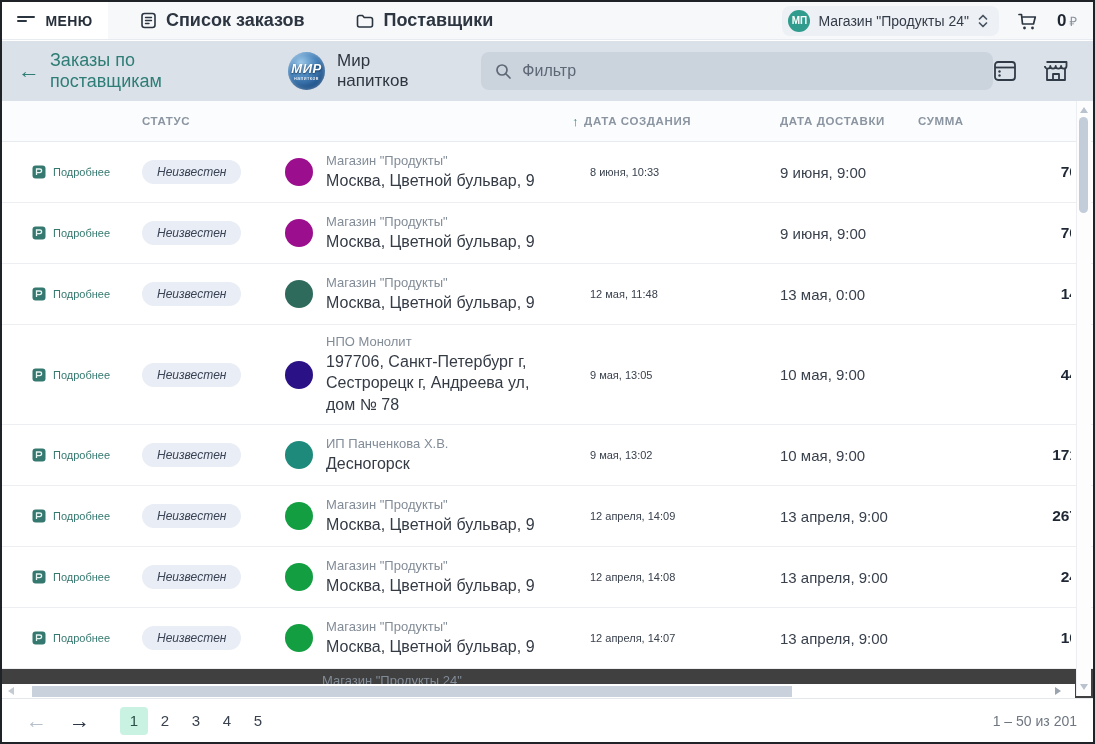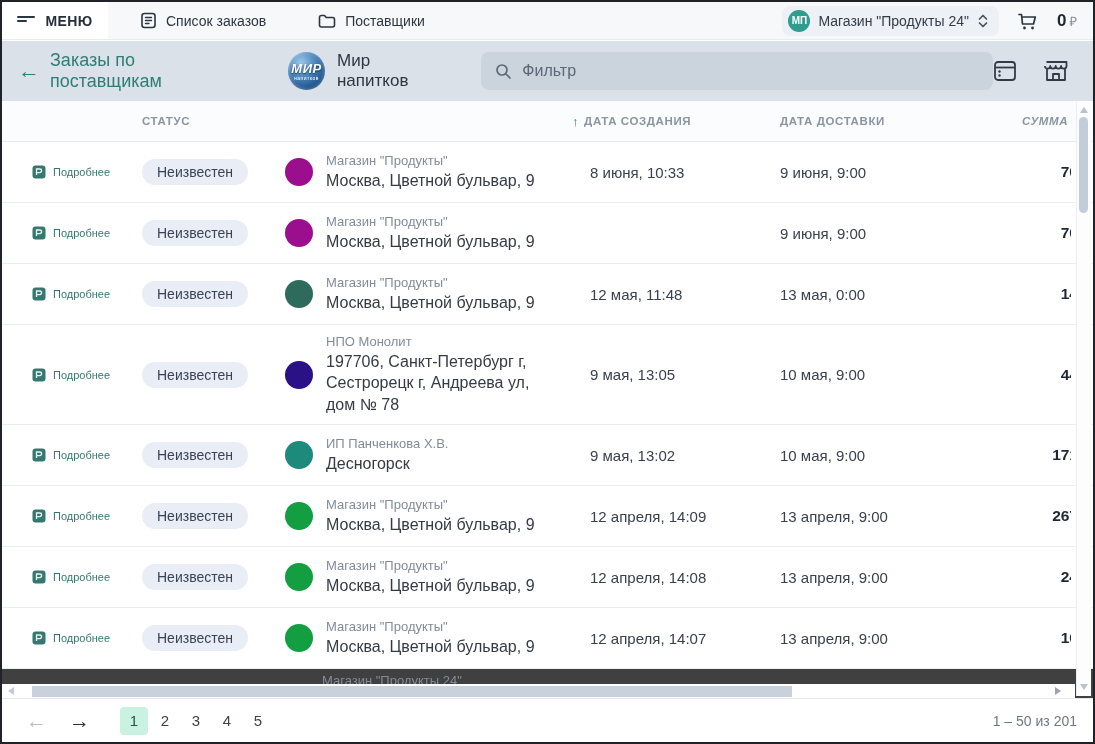--- a/index.html
+++ b/index.html
@@ -17,21 +17,21 @@
     background:#f7f8fa; border-bottom:1px solid #e8ebef;
     display:flex; align-items:stretch;
   }
   .menu-btn {
     width:106px; background:#ffffff; display:flex; align-items:center;
     justify-content:center; gap:10px; cursor:pointer;
   }
   .menu-btn .label { font-size:14px; font-weight:600; letter-spacing:.4px; color:#262f3a; }
   .top-tab {
     display:flex; align-items:center; gap:9px; padding:0 20px; margin-left:12px;
-    font-size:14px; color:#2c3540; cursor:pointer;
+    font-size:18px; color:#2c3540; cursor:pointer;font-weight:bold;
   }
   .top-right { margin-left:auto; display:flex; align-items:center; gap:18px; padding-right:16px; }
   .store-pill {
     display:flex; align-items:center; gap:8px; background:#edf0f5;
     border-radius:8px; padding:4px 10px 4px 6px; cursor:pointer;
   }
   .store-avatar {
     width:22px; height:22px; border-radius:50%; background:#2f9c8d; color:#fff;
     font-size:10px; font-weight:700; display:flex; align-items:center; justify-content:center;
   }
@@ -78,37 +78,37 @@
   }
   .th {
     position:absolute; top:0; height:100%; display:flex; align-items:center;
     font-size:11.5px; font-weight:600; letter-spacing:.6px; color:#8b95a1;
   }
   .th-status { left:140px; }
   .th-recipient { left:283px; }
   .th-created { left:570px; gap:5px; cursor:pointer; }
   .th-created .sort { color:#2e7d76; font-size:13px; font-weight:700; }
   .th-delivery { left:778px; }
-  .th-sum { left:1020px;font-style:italic; }
+  .th-sum { left:916px; }
 
   .row { position:relative; border-bottom:1px solid #eceef1; background:#fff; }
   .row-h { height:61px; }
   .cell { position:absolute; top:0; height:100%; display:flex; align-items:center; }
   .cell-details { left:30px; gap:7px; color:#35786f; font-size:11px; cursor:pointer; }
   .cell-status { left:140px; }
   .badge {
-    background:#e9edf6; color:#3a4354; font-size:14px;
-    border-radius:14px; padding:5px 15px; white-space:nowrap;
+    background:#e9edf6; color:#3a4354; font-size:12px;
+    border-radius:14px; padding:5px 15px; white-space:nowrap;font-style:italic;
   }
   .cell-recipient { left:283px; gap:13px; }
   .avatar { width:28px; height:28px; border-radius:50%; flex:0 0 28px; }
   .recipient-text { width:218px; }
   .recipient-name { font-size:13px; color:#828c97; margin-bottom:2px; }
   .recipient-address { font-size:16px; color:#343b45; line-height:1.35; }
-  .cell-created { left:588px; font-size:15px; color:#39414d; }
+  .cell-created { left:588px; font-size:11px; color:#39414d; }
   .cell-delivery { left:778px; font-size:15px; color:#39414d; }
   .cell-sum { right:22px; width:78px; overflow:hidden; justify-content:flex-end; }
   .cell-sum span {
     font-size:15.5px; font-weight:700; color:#1e2733; white-space:nowrap; margin-right:-7px;
   }
   .partial-row { position:relative; height:40px; overflow:hidden; }
   .partial-row .recipient-name { position:absolute; left:320px; top:4px; }
 
   
   .vscroll {

